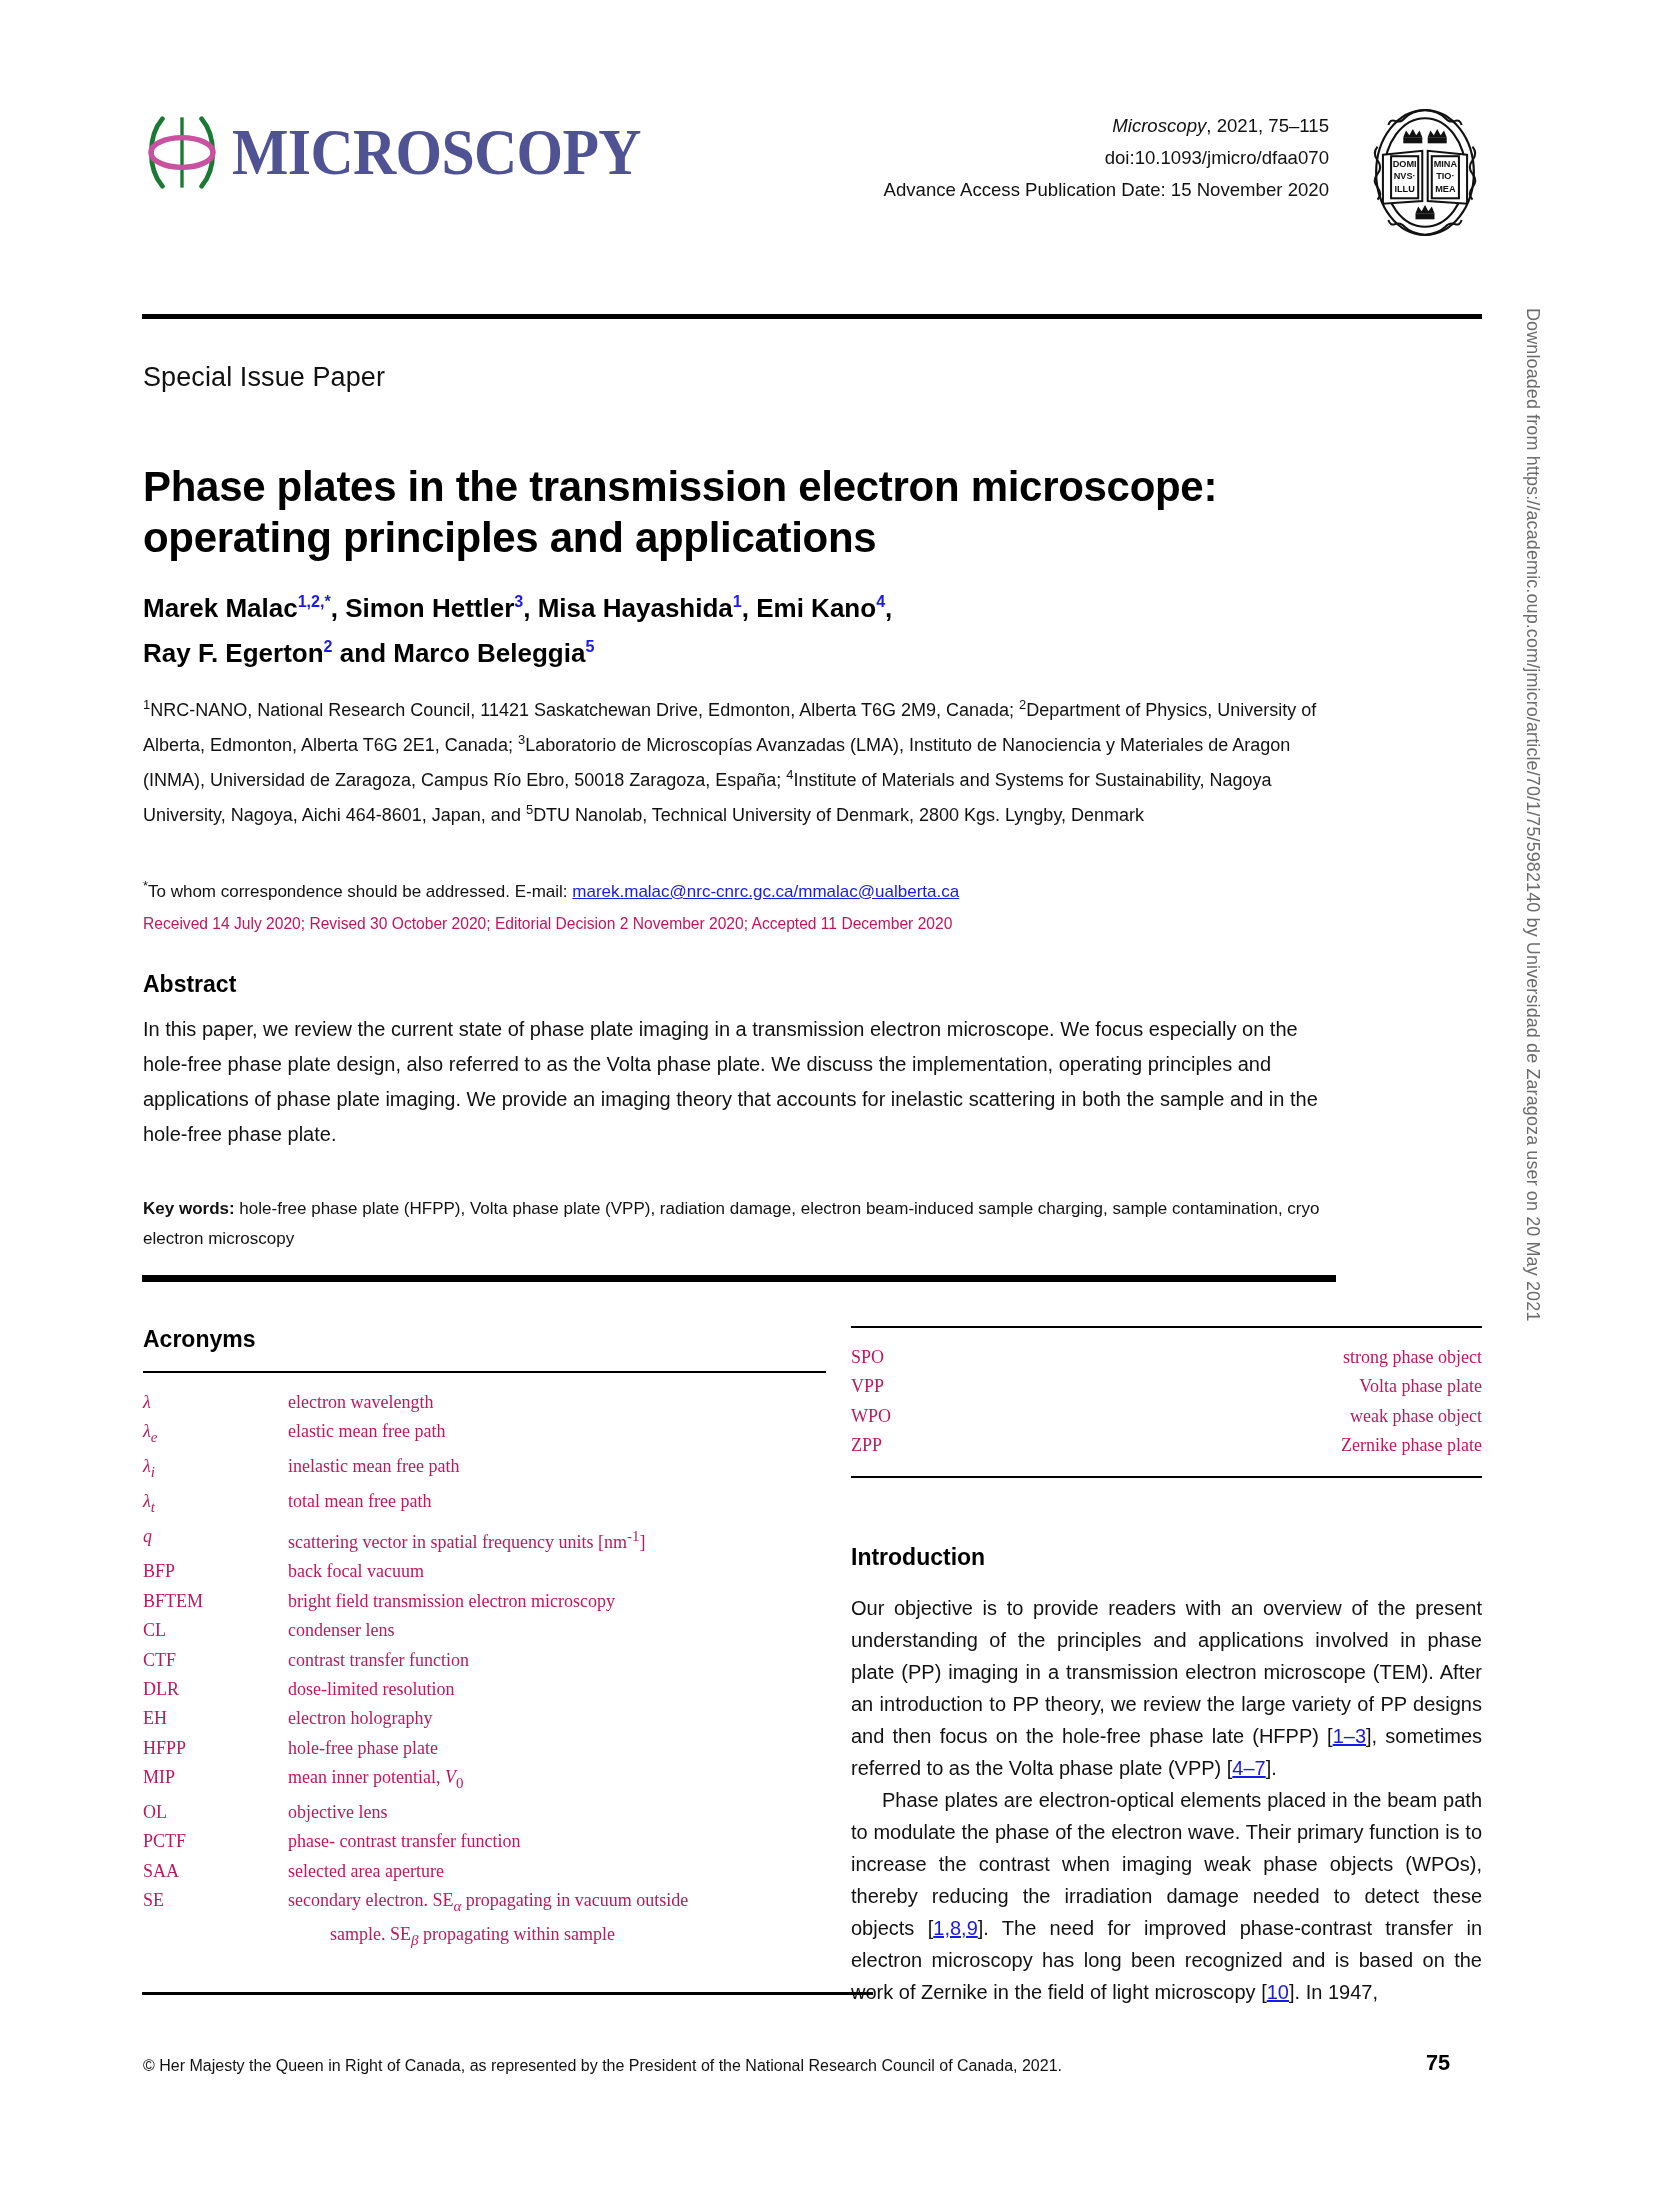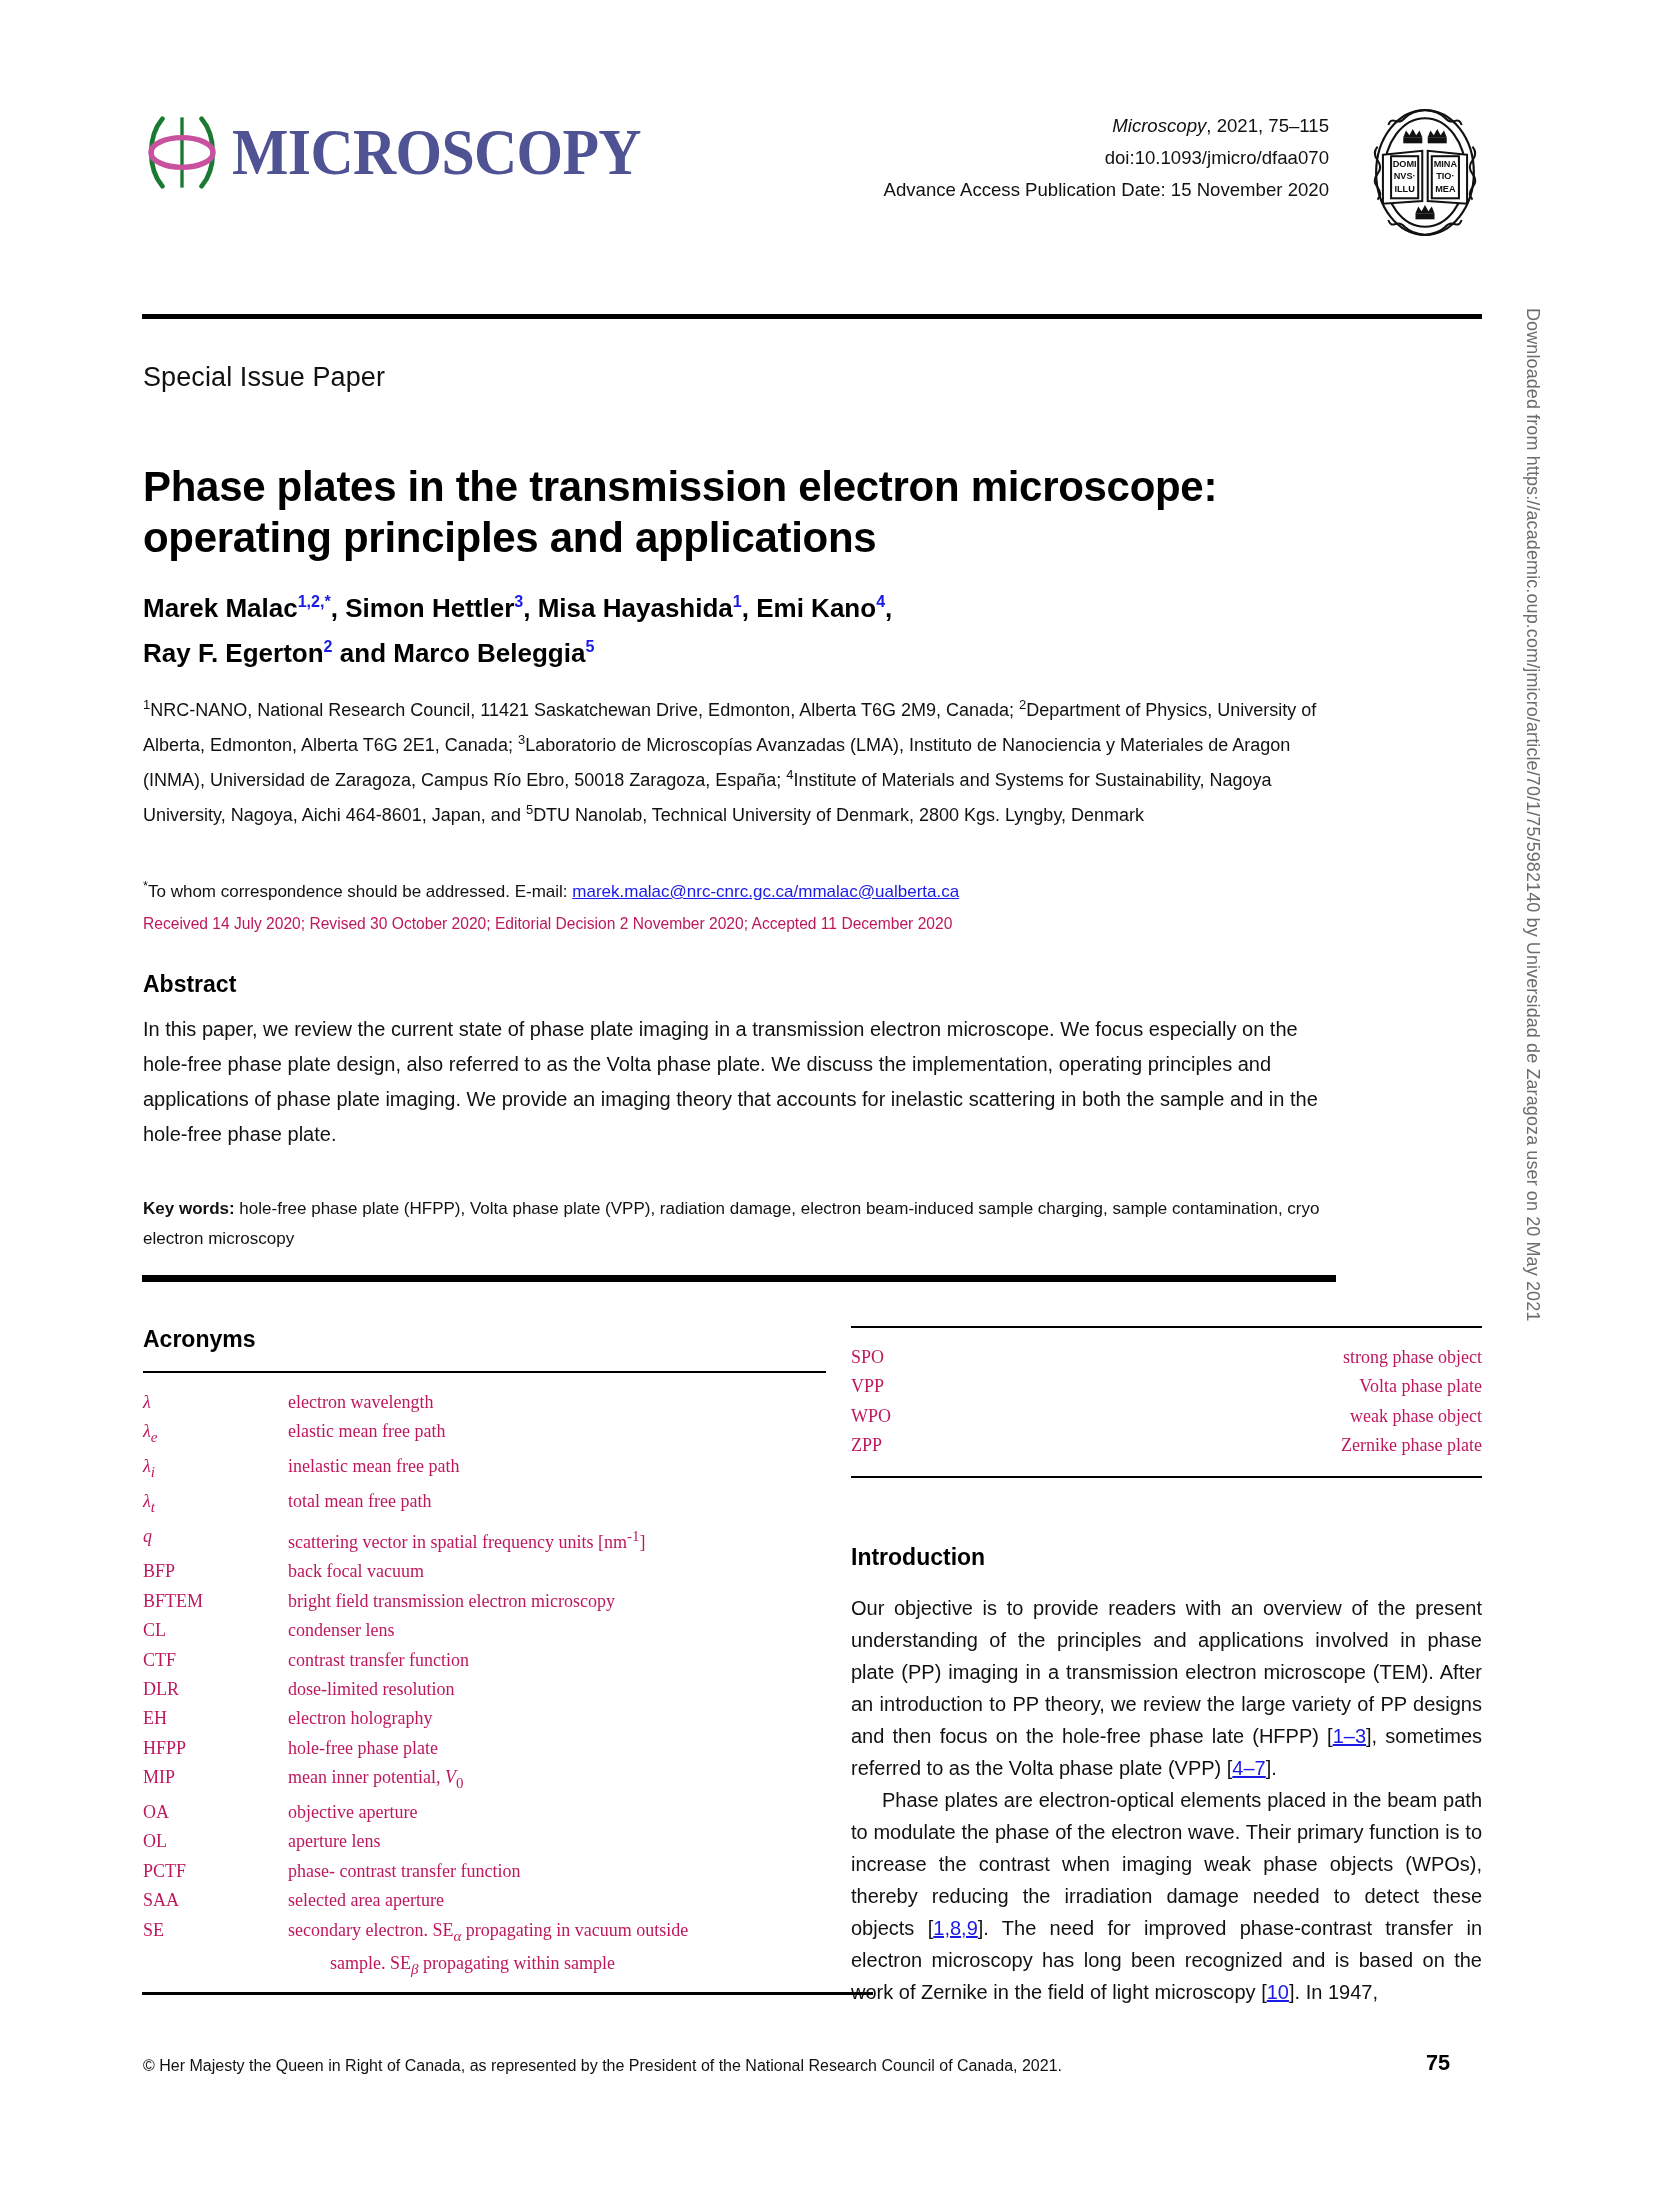--- a/index.html
+++ b/index.html
@@ -284,26 +284,22 @@
           </tr>
         <tr>
             <td class="k">HFPP</td>
             <td class="v">hole-free phase plate</td>
           </tr>
         <tr>
             <td class="k">MIP</td>
             <td class="v">mean inner potential, <span class="it">V</span><sub>0</sub></td>
           </tr>
         <tr>
-            <td class="k">OA</td>
-            <td class="v">objective aperture</td>
-          </tr>
-        <tr>
             <td class="k">OL</td>
-            <td class="v">aperture lens</td>
+            <td class="v">objective lens</td>
           </tr>
         <tr>
             <td class="k">PCTF</td>
             <td class="v">phase- contrast transfer function</td>
           </tr>
         <tr>
             <td class="k">SAA</td>
             <td class="v">selected area aperture</td>
           </tr>
         <tr>

